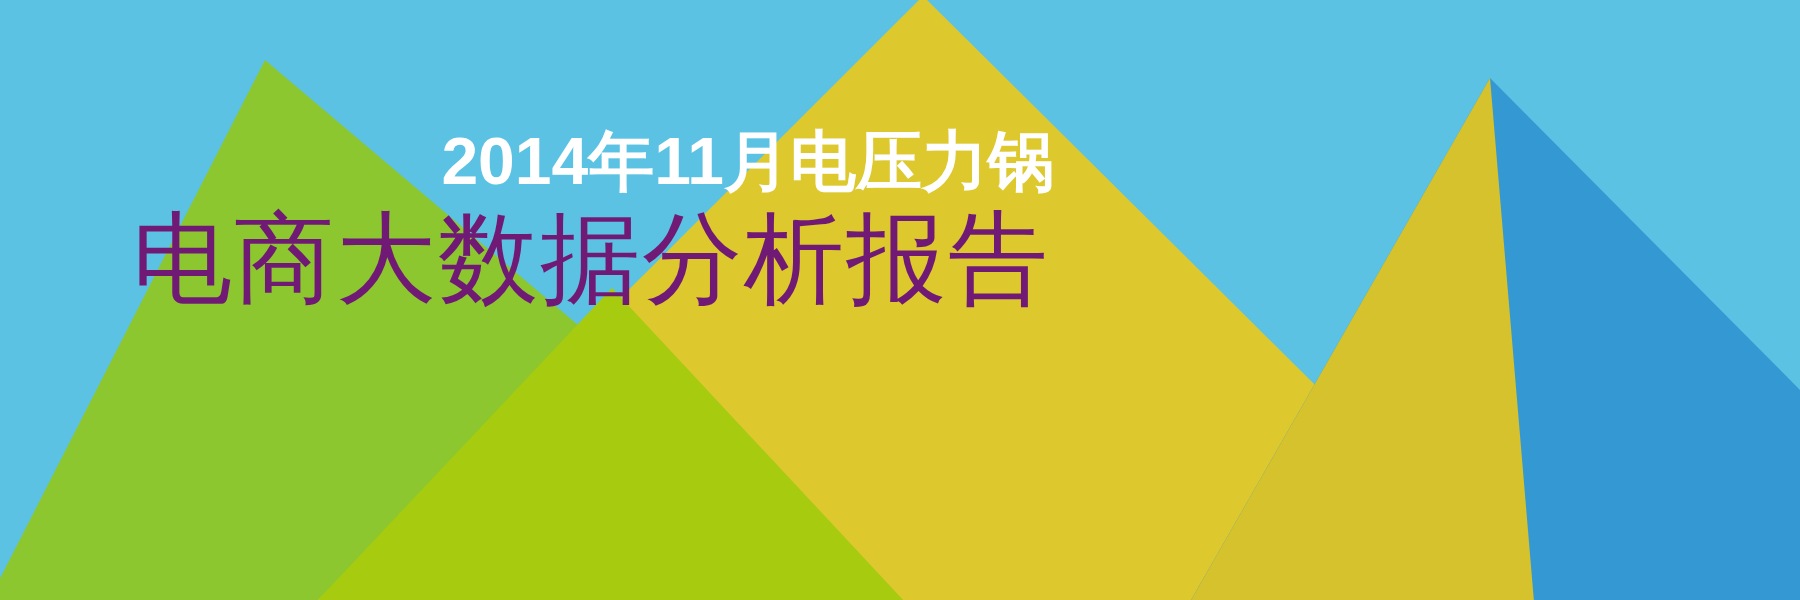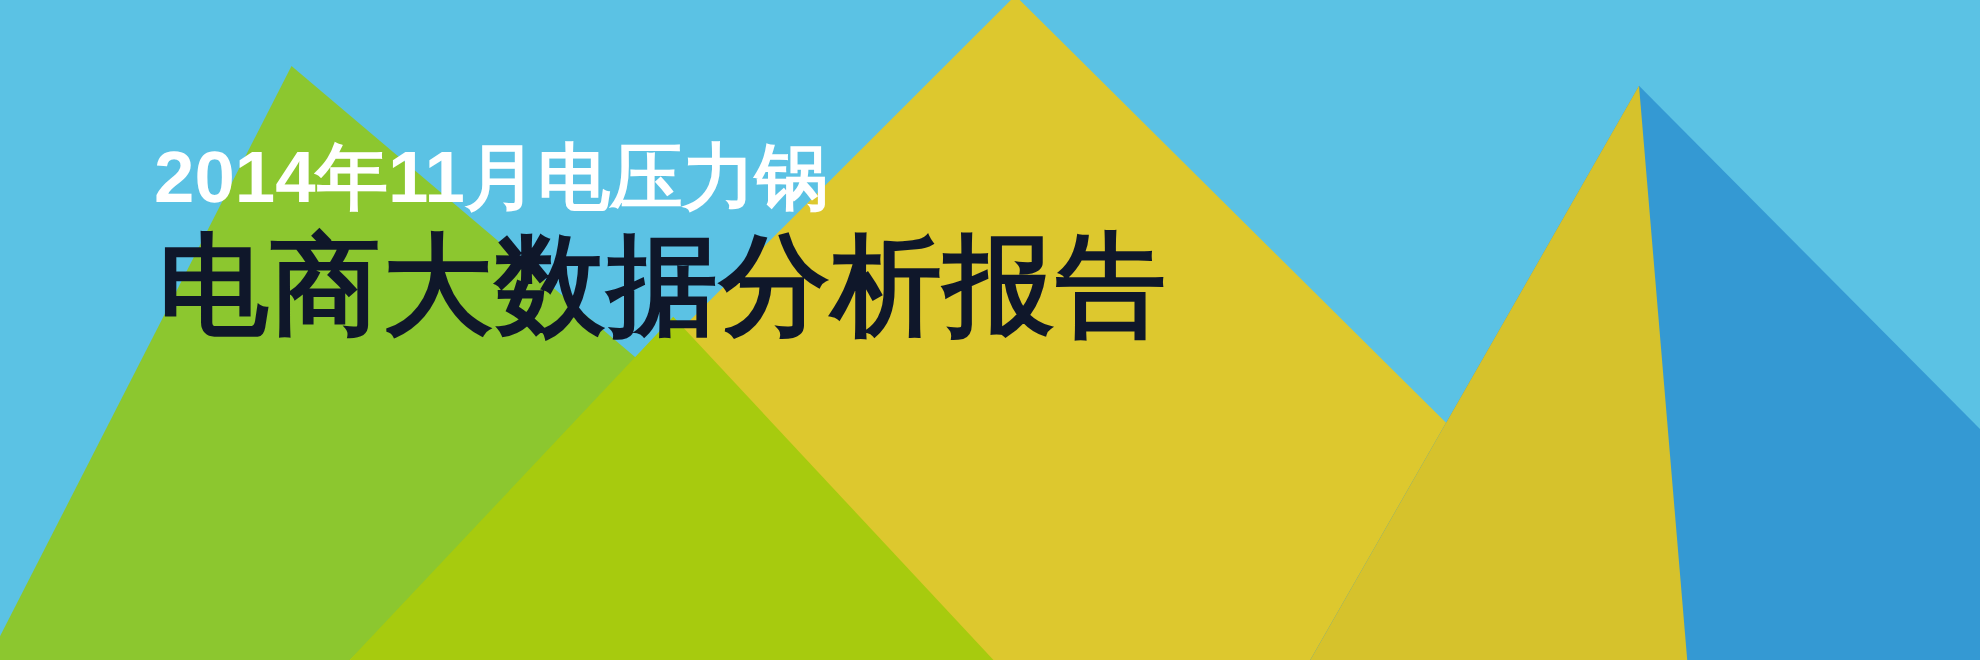--- a/index.html
+++ b/index.html
@@ -31,27 +31,28 @@
     color: #ffffff;
     line-height: 1;
     white-space: nowrap;
   }
   .title-line1 {
     font-size: 66px;
     font-weight: 700;
     letter-spacing: 0px;
     margin: 0 0 14px 12px;
     color: #ffffff;
+    text-align: right;
   }
   .title-line2 {
     font-size: 100px;
-    font-weight: 700;
+    font-weight: 400;
     letter-spacing: 2px;
-    margin: 16px;
-    color: #0f172a;
+    margin: 4px;
+    color: #701a75;
   }
 </style>
 </head>
 <body>
 
 <div id="poster">
 
   <svg class="layer" viewBox="0 0 1800 600" preserveAspectRatio="none" xmlns="http://www.w3.org/2000/svg">
     <rect x="0" y="0" width="1800" height="600" fill="#5bc2e4"></rect>
 

